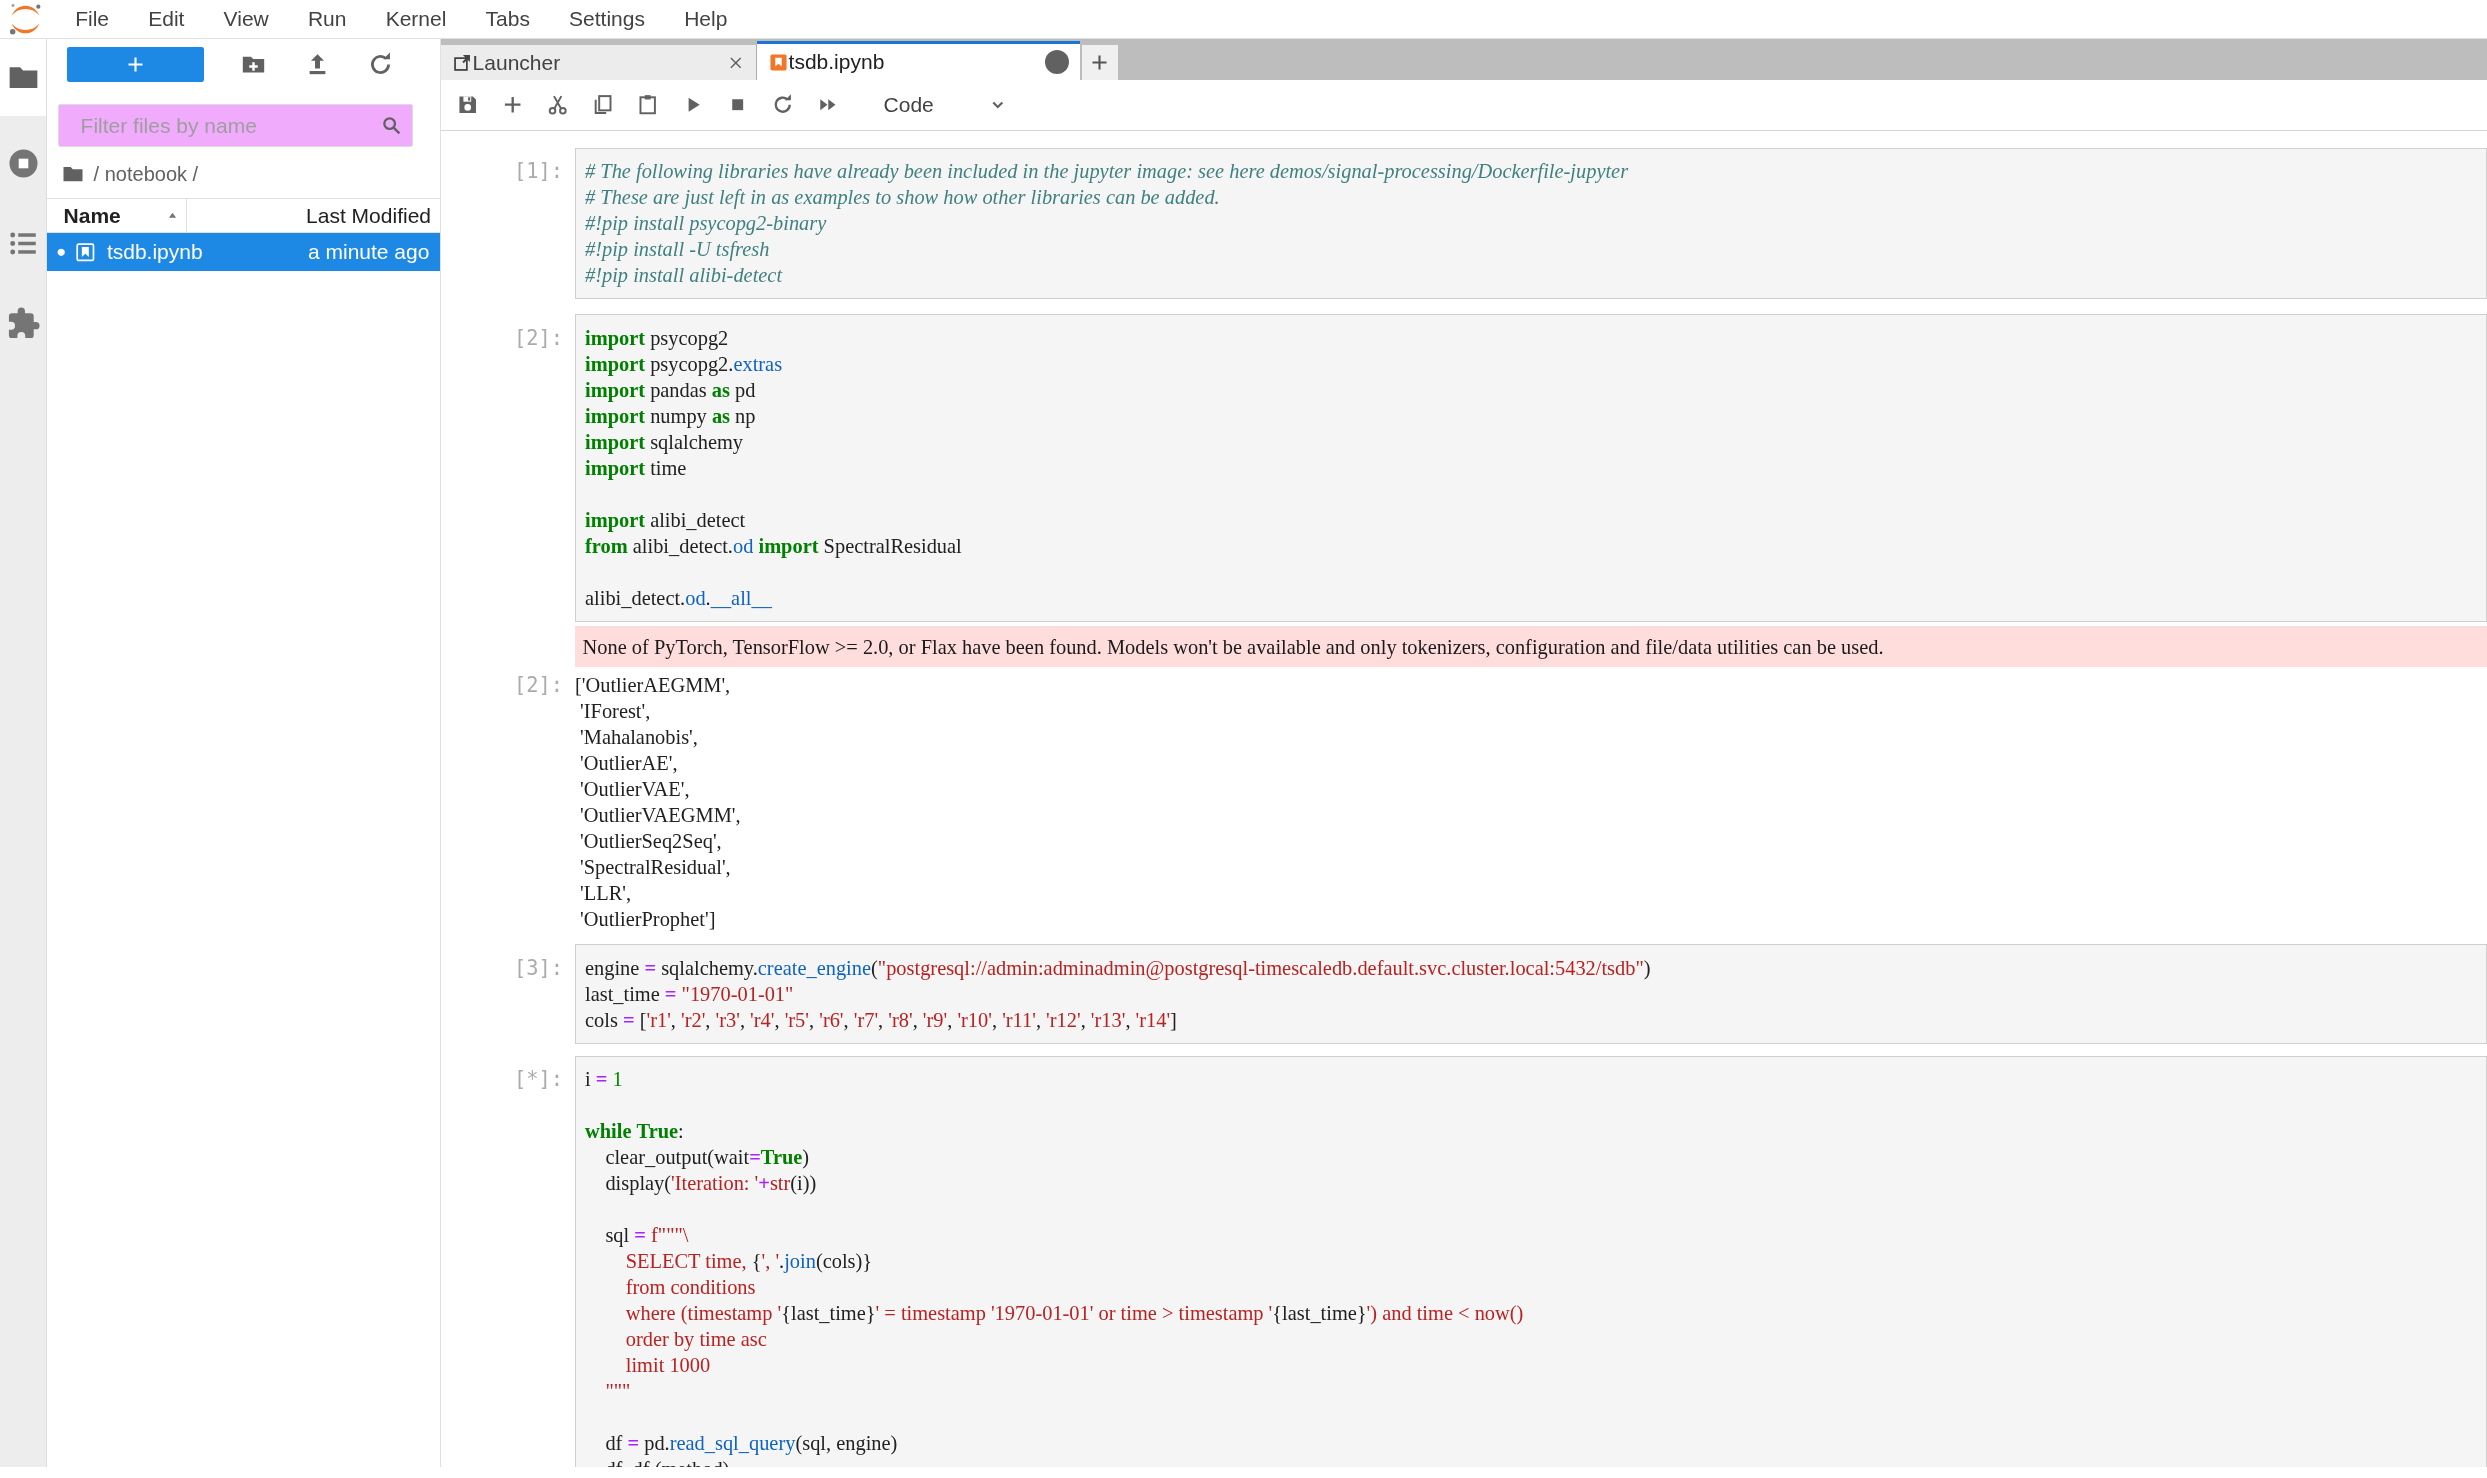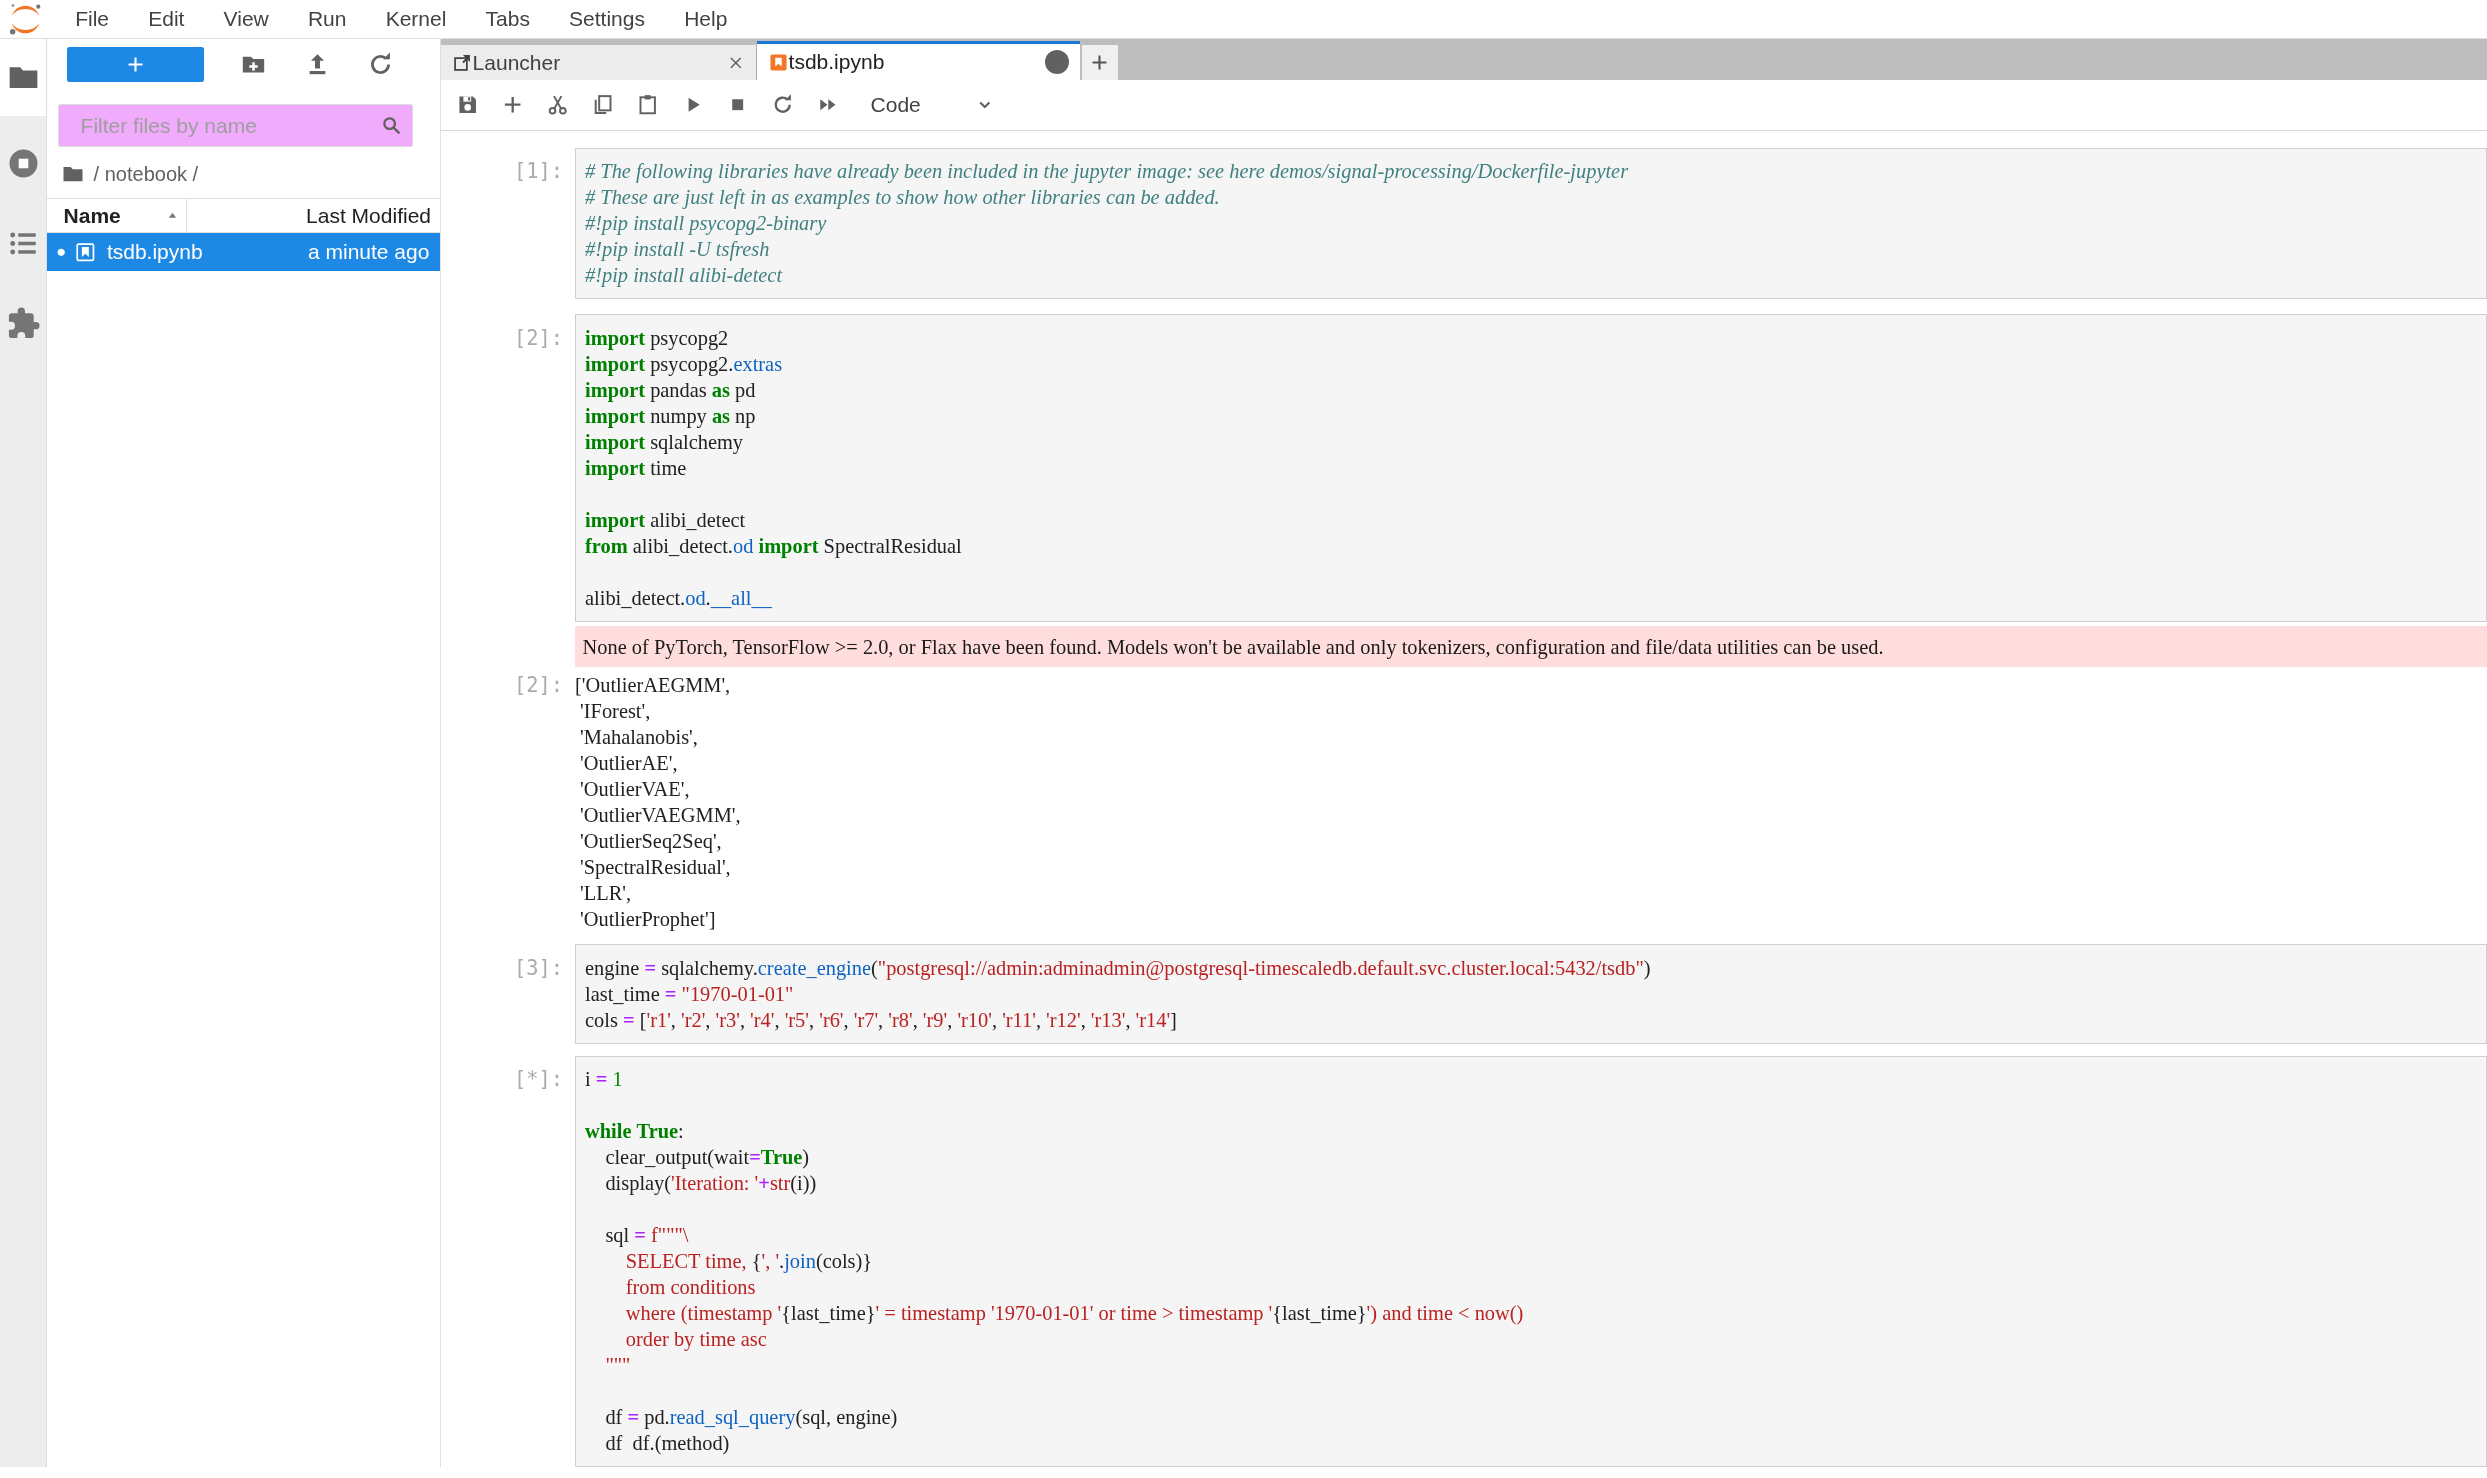--- a/index.html
+++ b/index.html
@@ -71,21 +71,21 @@
   .tab .dirty{margin-left:auto;width:24px;height:24px;border-radius:50%;background:#616161}
   .newtab{width:36px;height:35px;background:#f0f0f0;display:flex;align-items:center;justify-content:center;
     color:#555;margin-left:1.5px}
   .newtab .ic{width:21px;height:21px}
 
   .nbtoolbar{height:50px;background:#fff;border-bottom:0.8px solid #d7d7d7;display:flex;
     align-items:center;padding-left:7.6px;flex:none}
   .tb-btn{width:39px;height:39px;display:flex;align-items:center;justify-content:center;
     color:#616161;margin-right:6px;background:none;border:none}
   .tb-btn .ic{width:23.4px;height:23.4px}
-  .celltype{margin-left:17px;display:flex;align-items:center;font-size:21px;color:#424242}
+  .celltype{margin-left:30px;display:flex;align-items:center;font-size:21px;color:#424242}
   .celltype .ic{width:19.6px;height:19.6px;margin-left:54px;color:#616161}
 
   .nbcontent{flex:1;overflow:hidden;background:#fff;padding-top:16.6px}
   .nb-row{display:flex}
   .nb-row:nth-child(1){margin-bottom:15px}
   .nb-row:nth-child(2){margin-bottom:4.5px}
   .nb-row:nth-child(3){margin-bottom:4.5px}
   .nb-row:nth-child(4){margin-bottom:12px}
   .nb-row:nth-child(5){margin-bottom:12px}
   .prompt{width:134px;box-sizing:border-box;text-align:right;padding-right:12px;flex:none;
@@ -430,20 +430,21 @@
               <div class="line"> </div>
               <div class="line"><span class="tok-kw">while</span> <span class="tok-kw">True</span>:</div>
               <div class="line">    clear_output(wait<span class="tok-op">=</span><span class="tok-kw">True</span>)</div>
               <div class="line">    display(<span class="tok-str">'Iteration: '</span><span class="tok-op">+</span><span class="tok-b">str</span>(i))</div>
               <div class="line"> </div>
               <div class="line">    sql <span class="tok-op">=</span> <span class="tok-str">f"""\</span></div>
               <div class="line"><span class="tok-str">        SELECT time, </span>{<span class="tok-str">', '</span>.<span class="tok-prop">join</span>(cols)}</div>
               <div class="line"><span class="tok-str">        from conditions</span></div>
               <div class="line"><span class="tok-str">        where (timestamp '</span>{last_time}<span class="tok-str">' = timestamp '1970-01-01' or time &gt; timestamp '</span>{last_time}<span class="tok-str">') and time &lt; now()</span></div>
               <div class="line"><span class="tok-str">        order by time asc</span></div>
+              <div class="line"><span class="tok-str">        limit 1000</span></div>
               <div class="line"><span class="tok-str">    """</span></div>
               <div class="line"> </div>
               <div class="line">    df <span class="tok-op">=</span> pd.<span class="tok-prop">read_sql_query</span>(sql, engine)</div>
               <div class="line">    df  df.(method)</div>
             </div>
           </div>
         </div>
       </div>
   </div>
 </div>

